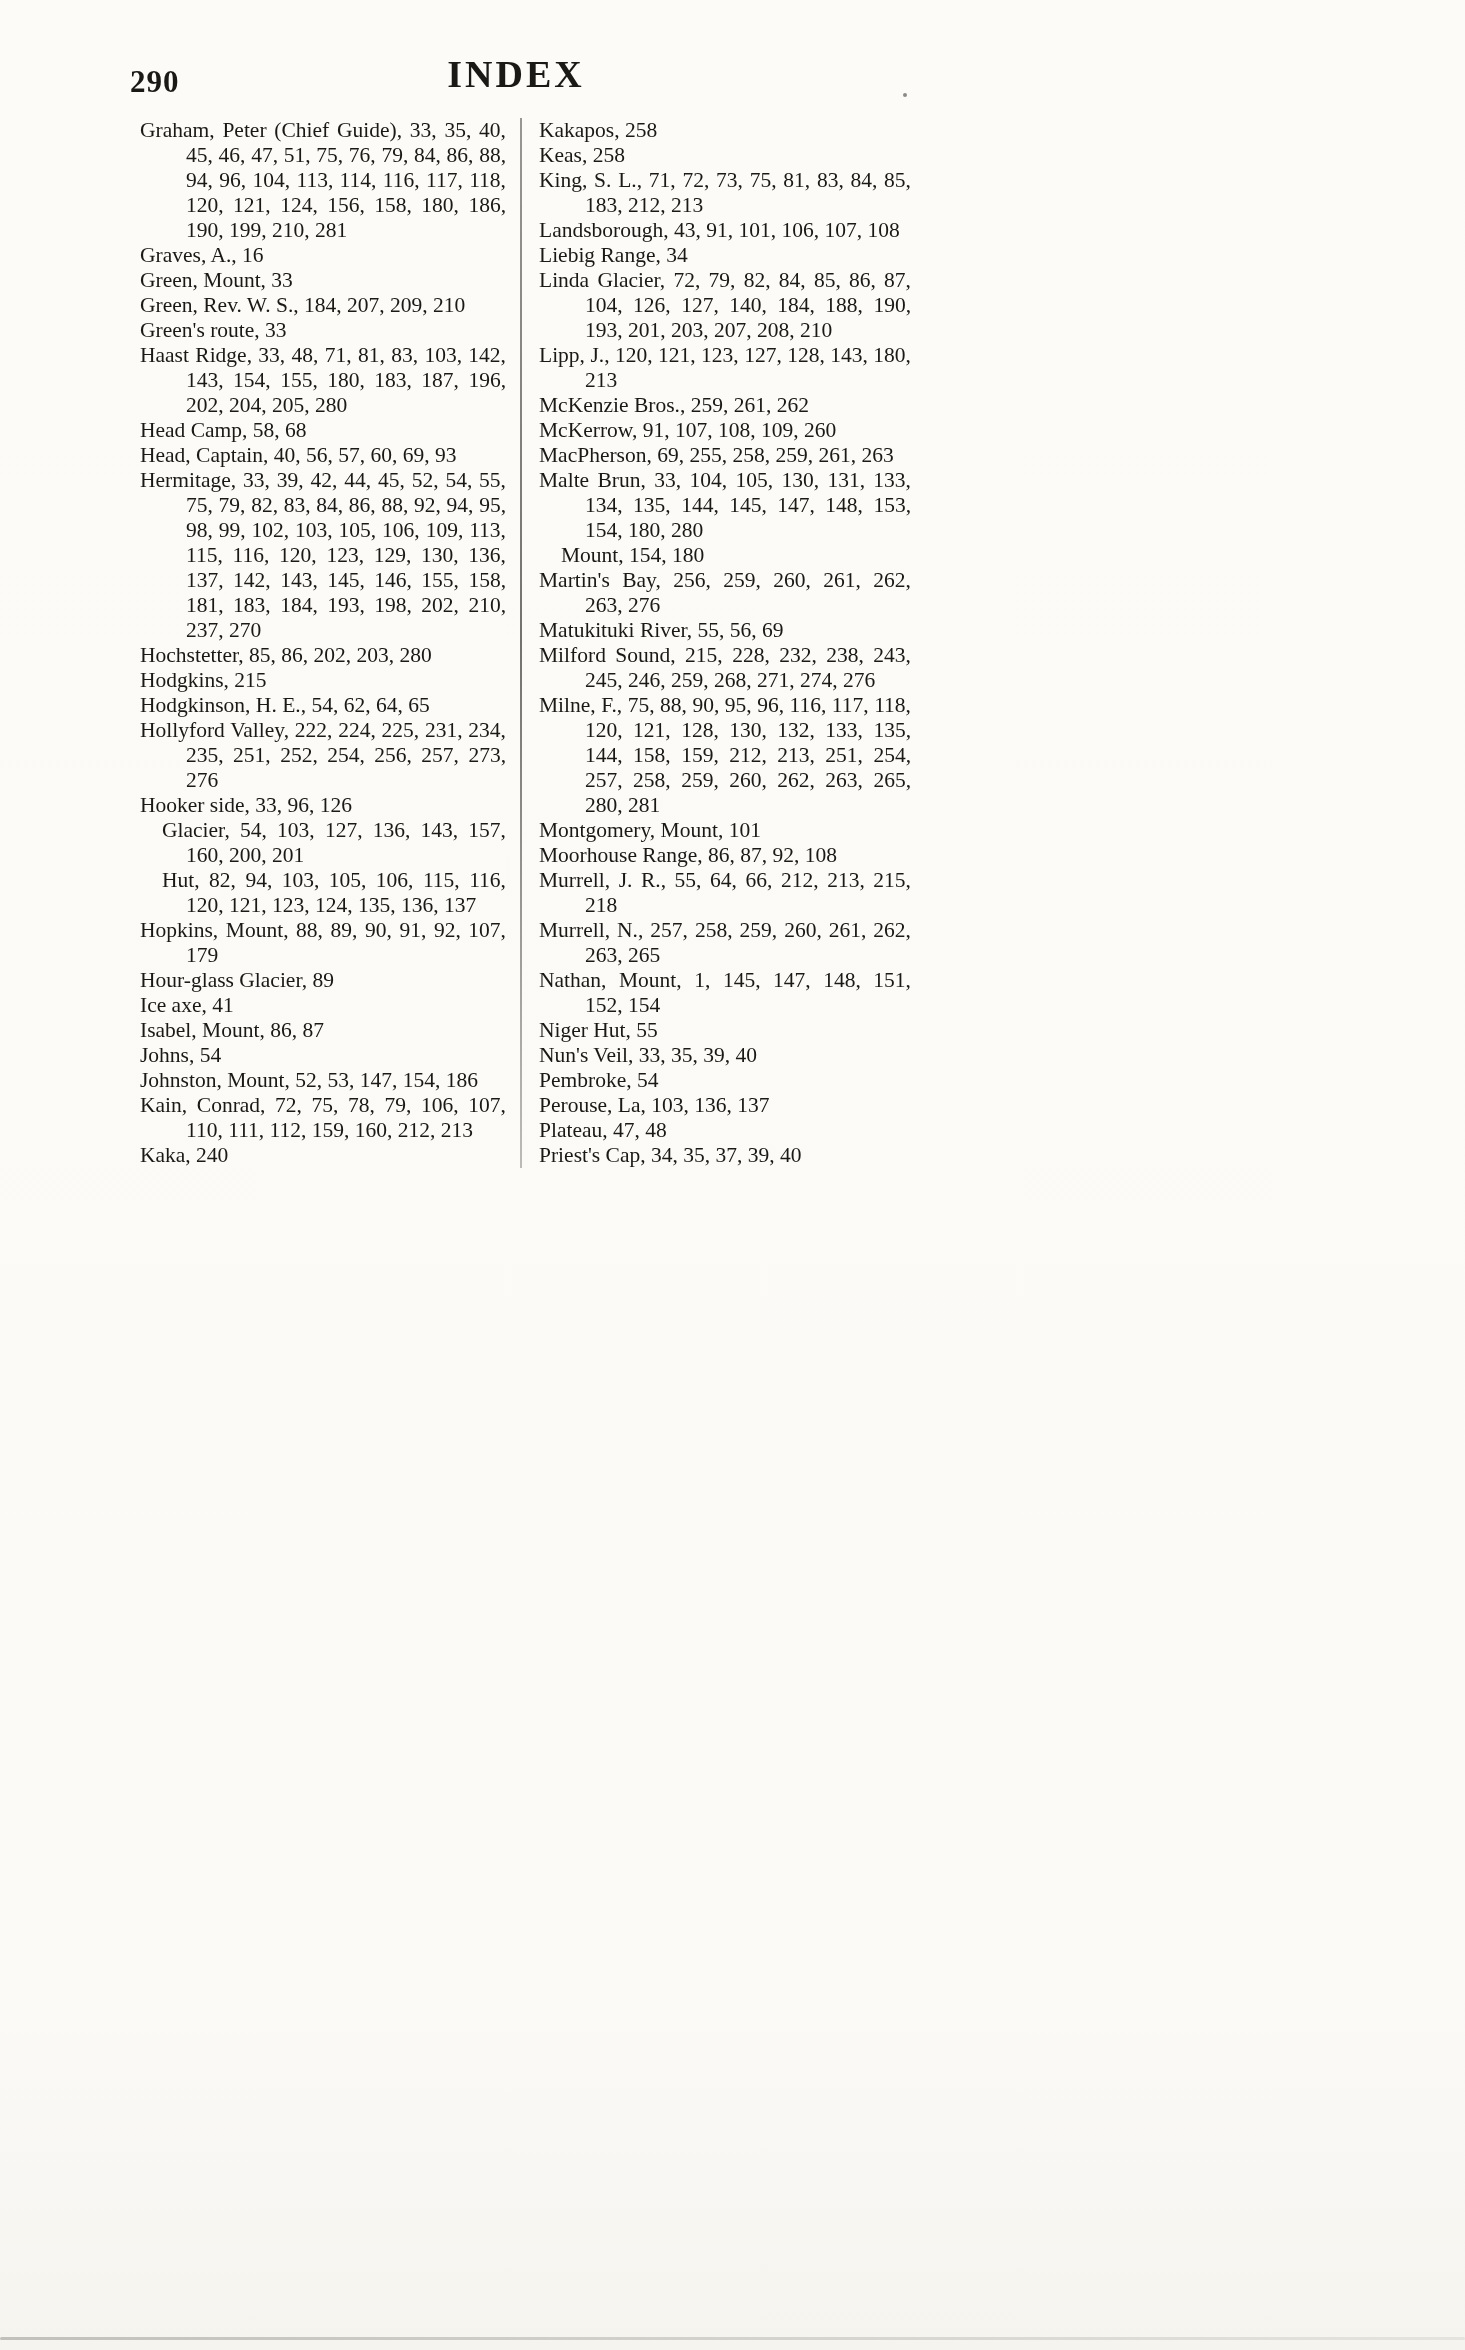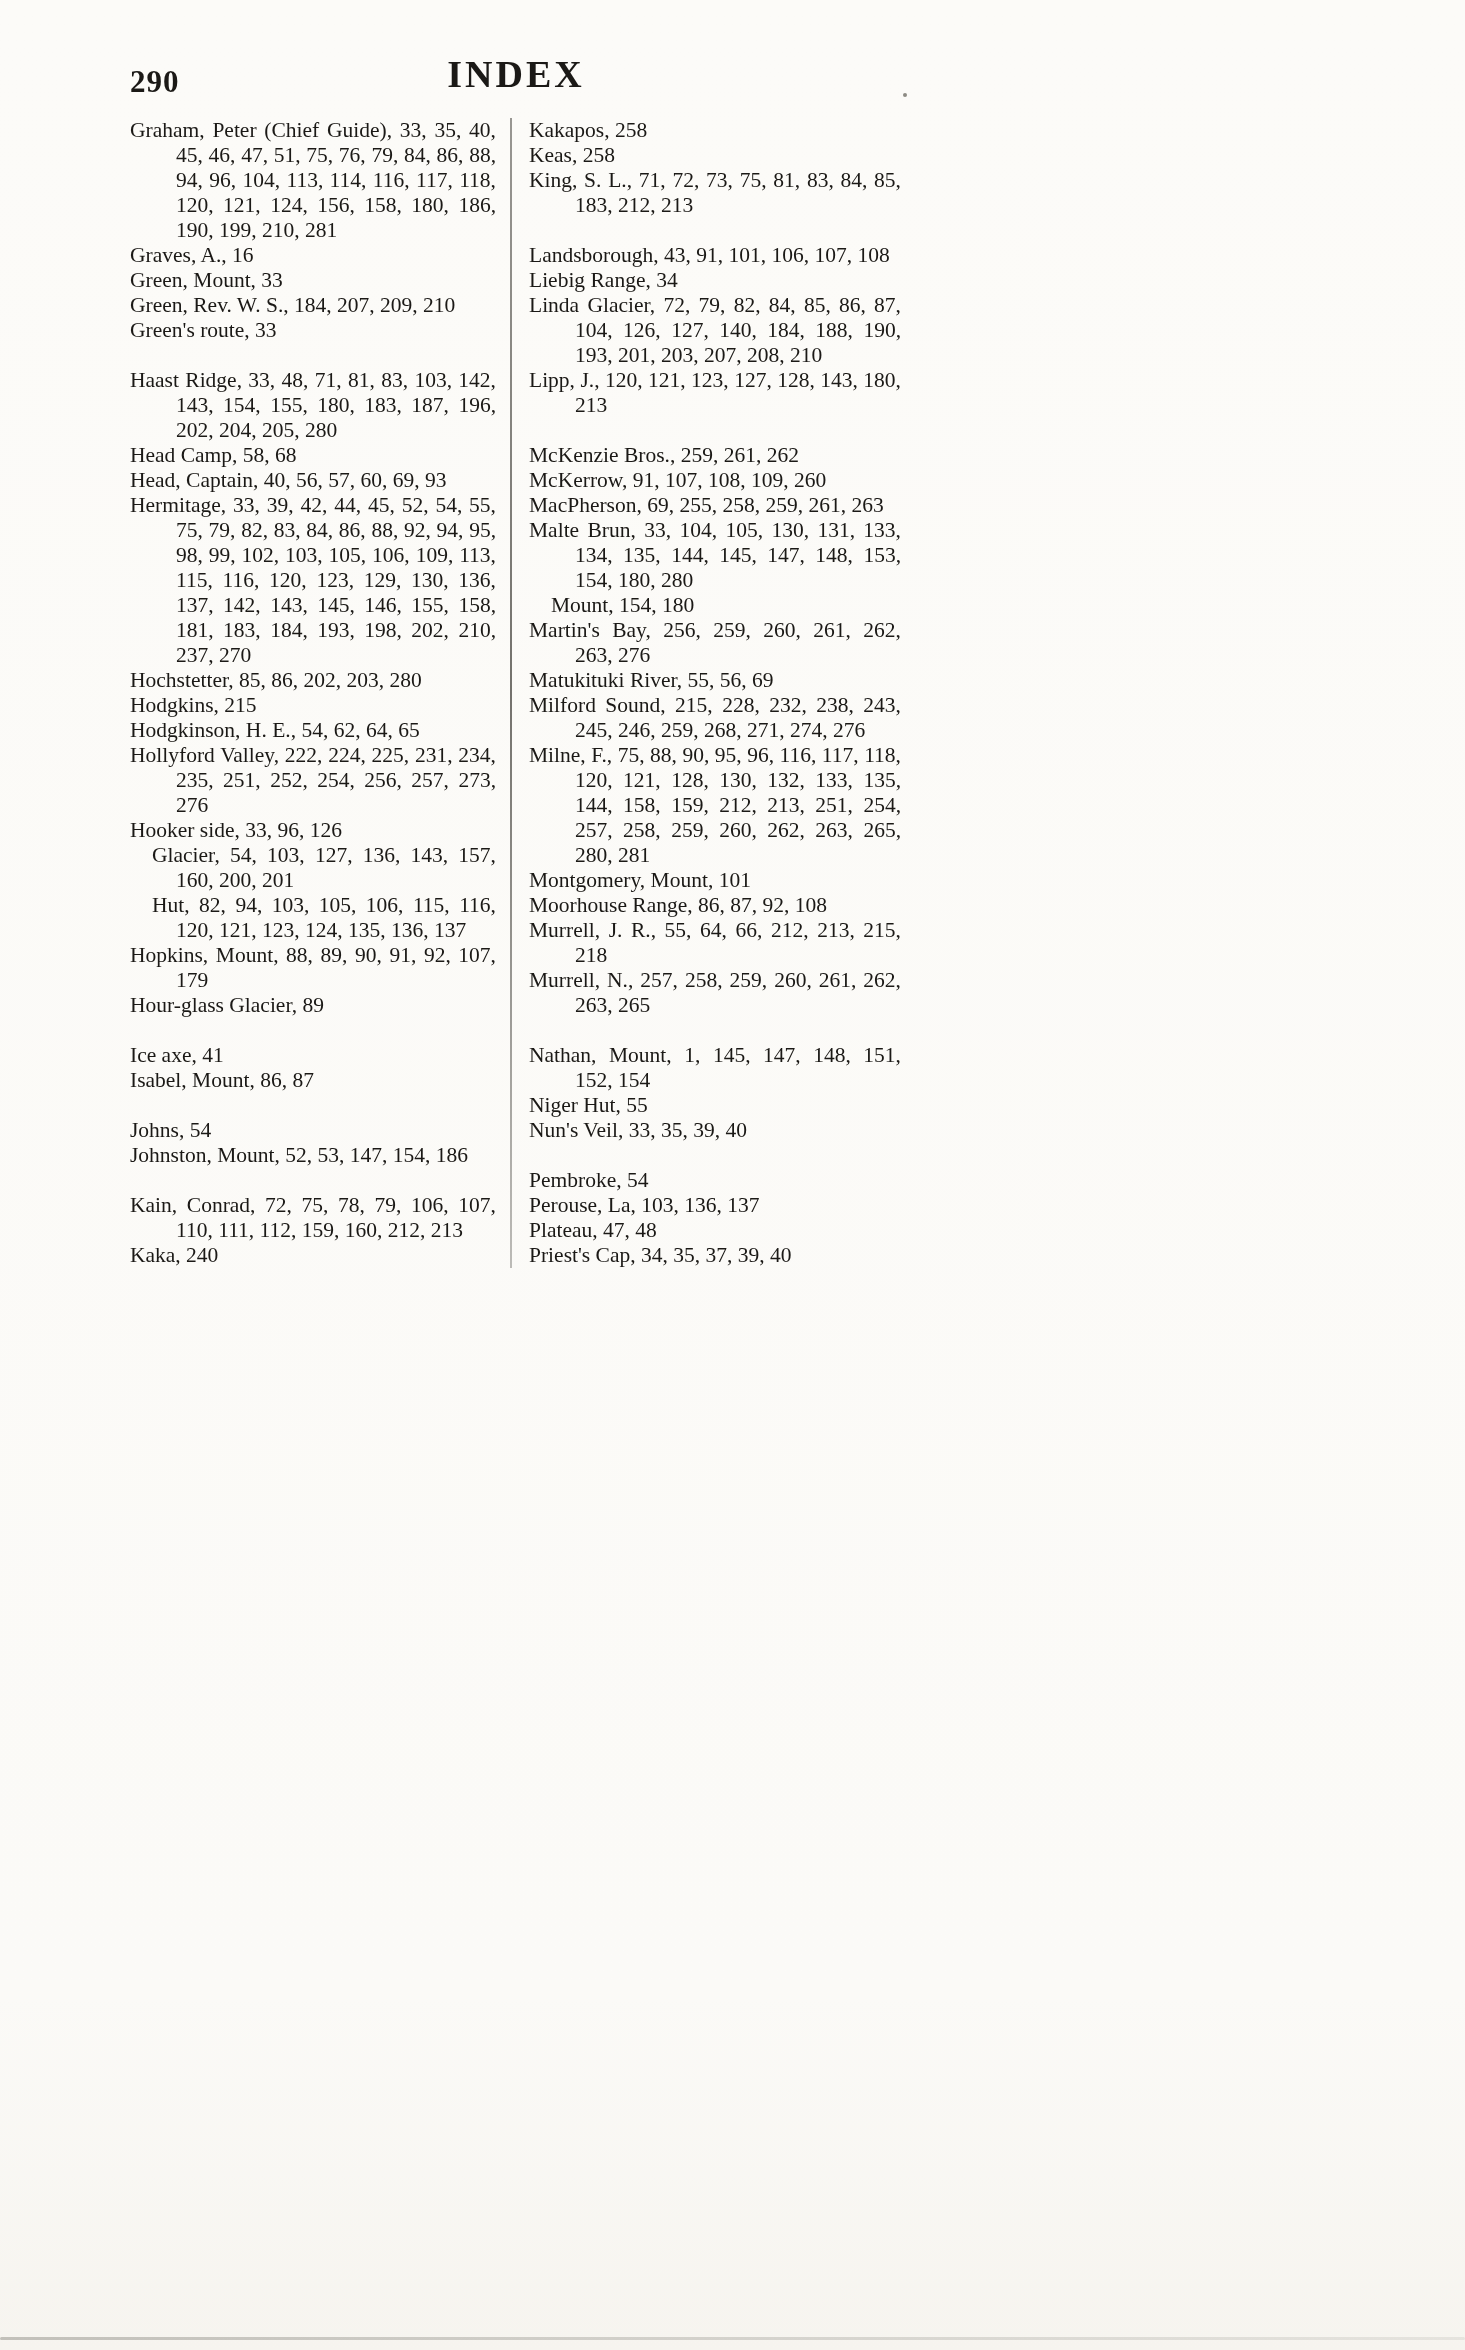--- a/index.html
+++ b/index.html
@@ -60,21 +60,21 @@
     transform: translateX(-50%);
     margin: 0;
     font-size: 38px;
     font-weight: 700;
     letter-spacing: 3px;
   }
 
   .columns {
     position: absolute;
     top: 118px;
-    left: 130px;
+    left: 140px;
     width: 775px;
     display: flex;
     align-items: flex-start;
   }
   .col {
     font-size: 21.5px;
     line-height: 25px;
     font-weight: 500;
   }
   .col-left  { width: 366px; }
@@ -90,21 +90,20 @@
     margin: 0;
     padding-left: 46px;
     text-indent: -46px;
     text-align: justify;
   }
   .entry.sub {
     padding-left: 46px;
     text-indent: -24px; 
   }
   .entry.gap {
-    margin-top: 25px;
   }
 </style>
 </head>
 <body>
 
 <div class="page">
 
   <div class="header">
     <span class="page-number">290</span>
     <h1 class="title">INDEX</h1>

